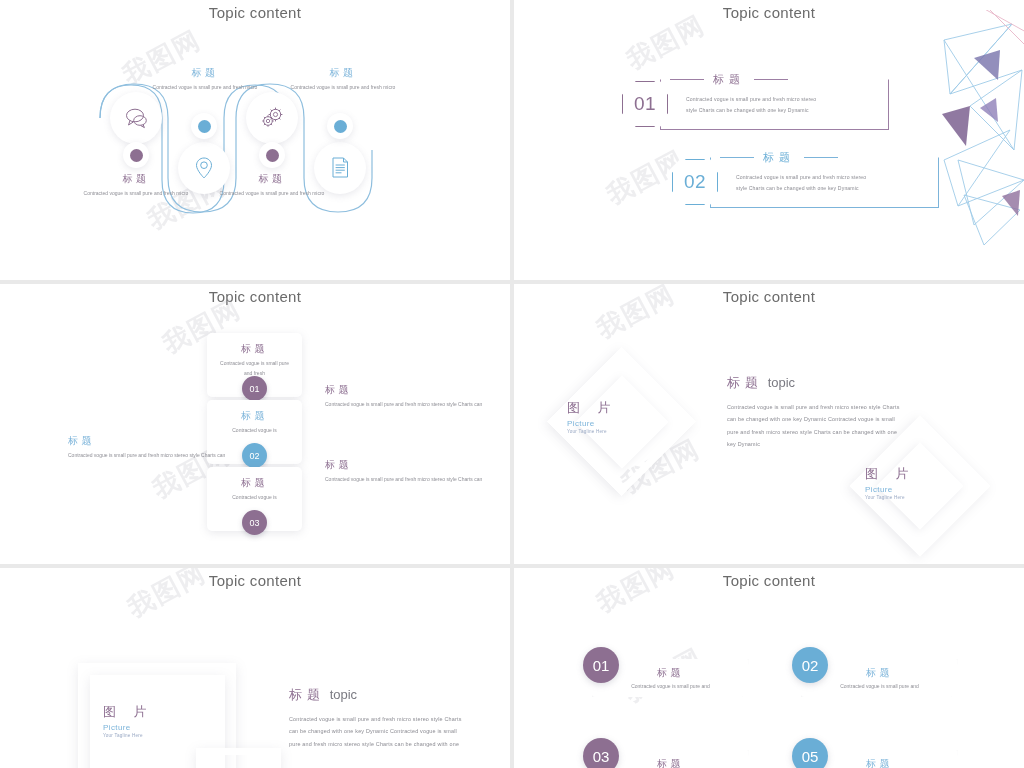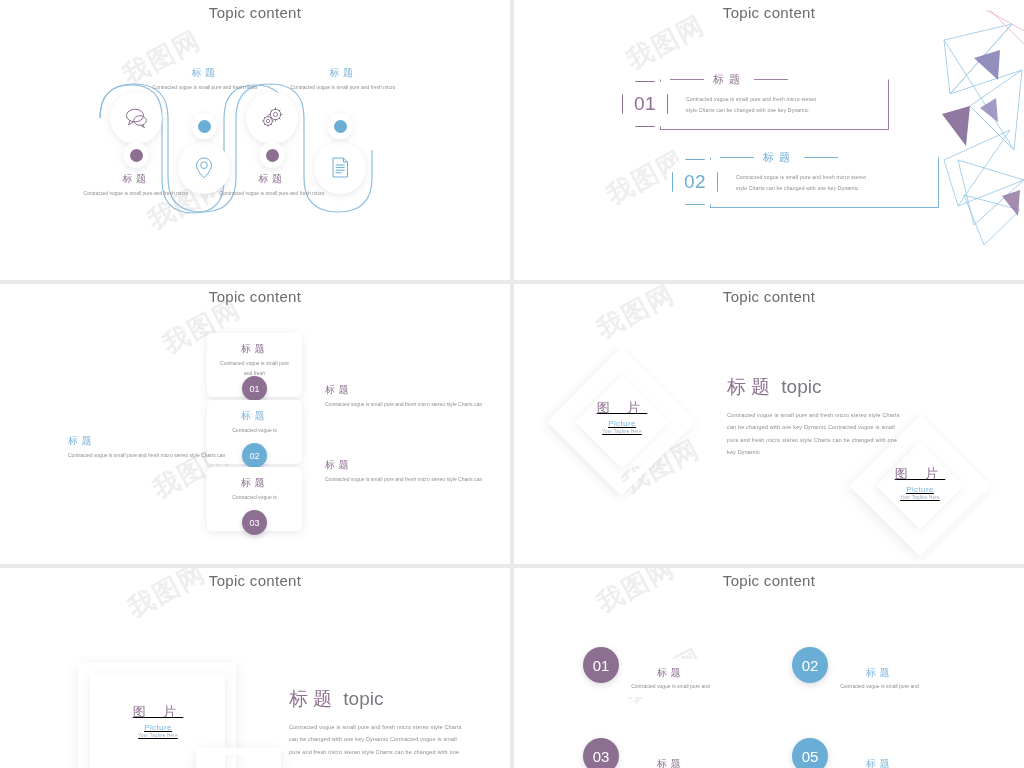--- a/index.html
+++ b/index.html
@@ -91,27 +91,27 @@
 
   
   .dia-outer {
     position:absolute; border:7px solid #fff; background:transparent;
     transform:rotate(45deg); box-shadow:0 3px 11px rgba(130,130,150,.16);
   }
   .dia-inner {
     position:absolute; border:5px solid #fff;
     transform:rotate(45deg); box-shadow:0 2px 8px rgba(130,130,150,.14);
   }
-  .pic-lbl { position:absolute; text-align:center; width:110px;text-decoration:underline; }
+  .pic-lbl { position:absolute; width:110px; }
   .pic-lbl .cn { font-size:13px; letter-spacing:7px; color:#8d6f91; }
   .pic-lbl .en { font-size:8px; color:#7cb4da; margin-top:2px; letter-spacing:.4px; }
   .pic-lbl .tag { font-size:4.6px; color:#9aa9c4; margin-top:1px; letter-spacing:.2px; }
   .sq-frame { position:absolute; border:7px solid #fff; box-shadow:0 3px 11px rgba(130,130,150,.17); }
   .txtblk { position:absolute; }
-  .txtblk .hd { font-size:19px; letter-spacing:1px; color:#8d6f91; margin-bottom:9px; }
+  .txtblk .hd { font-size:13px; letter-spacing:1px; color:#8d6f91; margin-bottom:9px; }
   .txtblk .hd span.en { color:#7a7a82; letter-spacing:0; }
   .txtblk .bd { font-size:5.4px; color:#8b8b92; line-height:2.3; letter-spacing:.2px; }
   .tag6 {
     position:absolute; width:157px; height:38px; background:#fff;
     box-shadow:0 2px 8px rgba(125,125,145,.18);
     clip-path:polygon(0 0,100% 0,96% 100%,0 100%);
     border-radius:3px;
   }
   .tag6 .t { font-size:10px; letter-spacing:3.5px; text-align:center; padding-top:7px; }
   .tag6 .d { font-size:5px; color:#8f8f96; text-align:center; padding-top:3px; }

